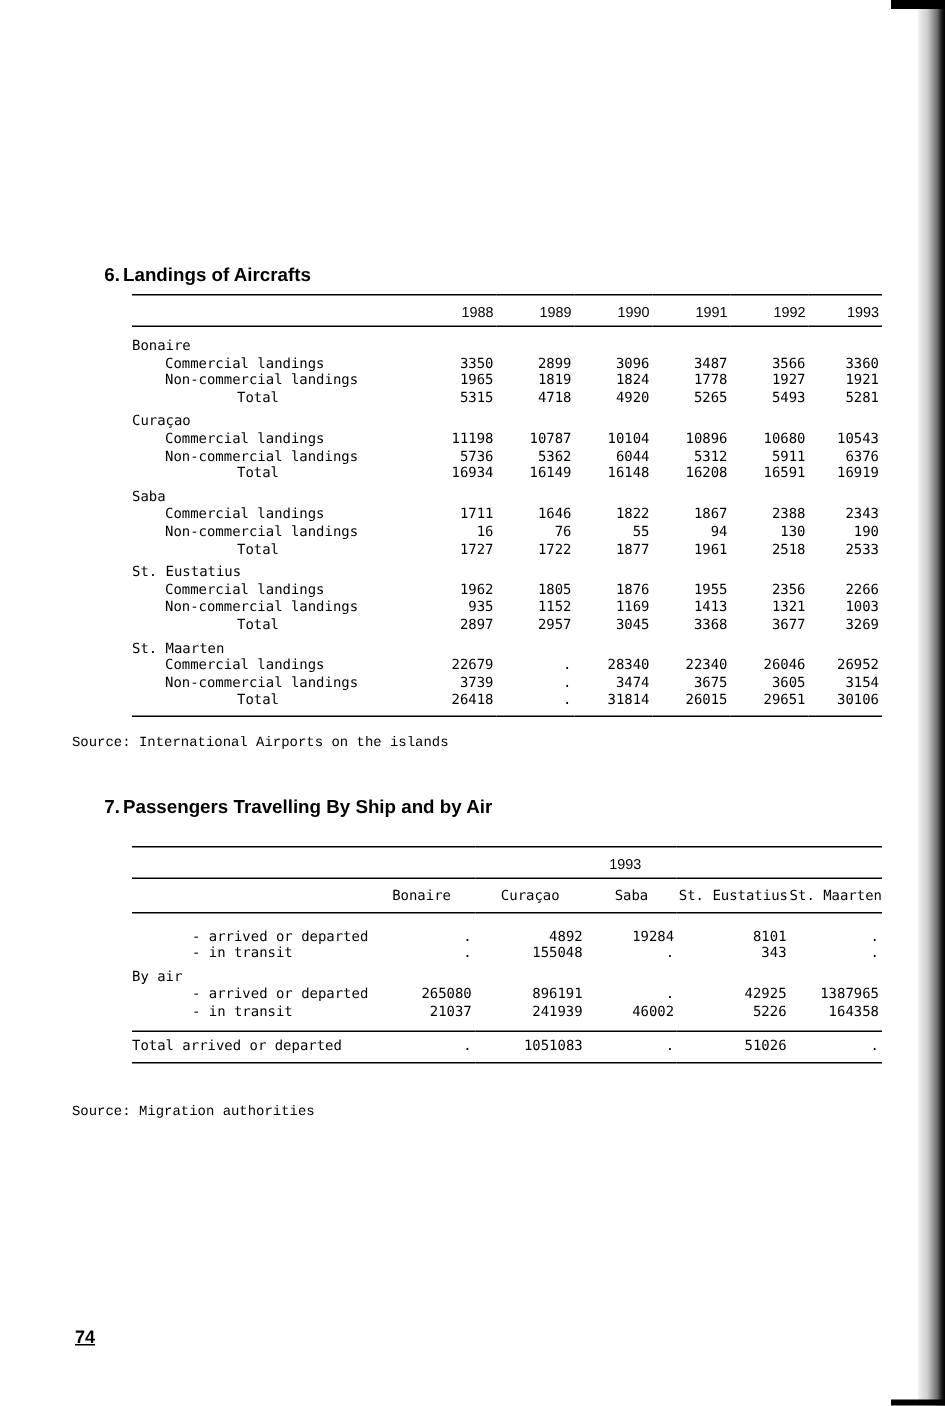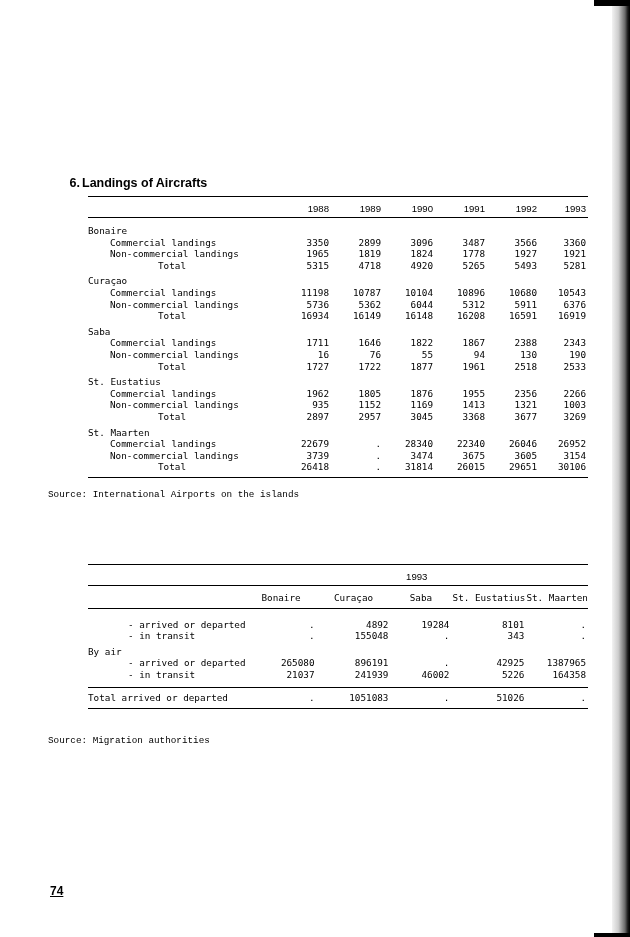--- a/index.html
+++ b/index.html
@@ -379,20 +379,21 @@
           </tr>
         <tr class="rule-thick">
             <td colspan="7"></td>
           </tr>
       </tbody>
     </table>
   </div>
 
   <div class="source" style="top:489px;">Source: International Airports on the islands</div>
 
+  <div class="tbl-title" style="left:52px; top:531px;"><span class="num">7.</span><span>Passengers Travelling  By Ship and by Air</span></div>
 
   <div class="tblwrap" style="top:564px;">
     <table class="data">
       <colgroup>
         <col style="width:155px">
         <col style="width:72px">
           <col style="width:75px">
           <col style="width:62px">
         <col style="width:75px">
           <col style="width:61px">

